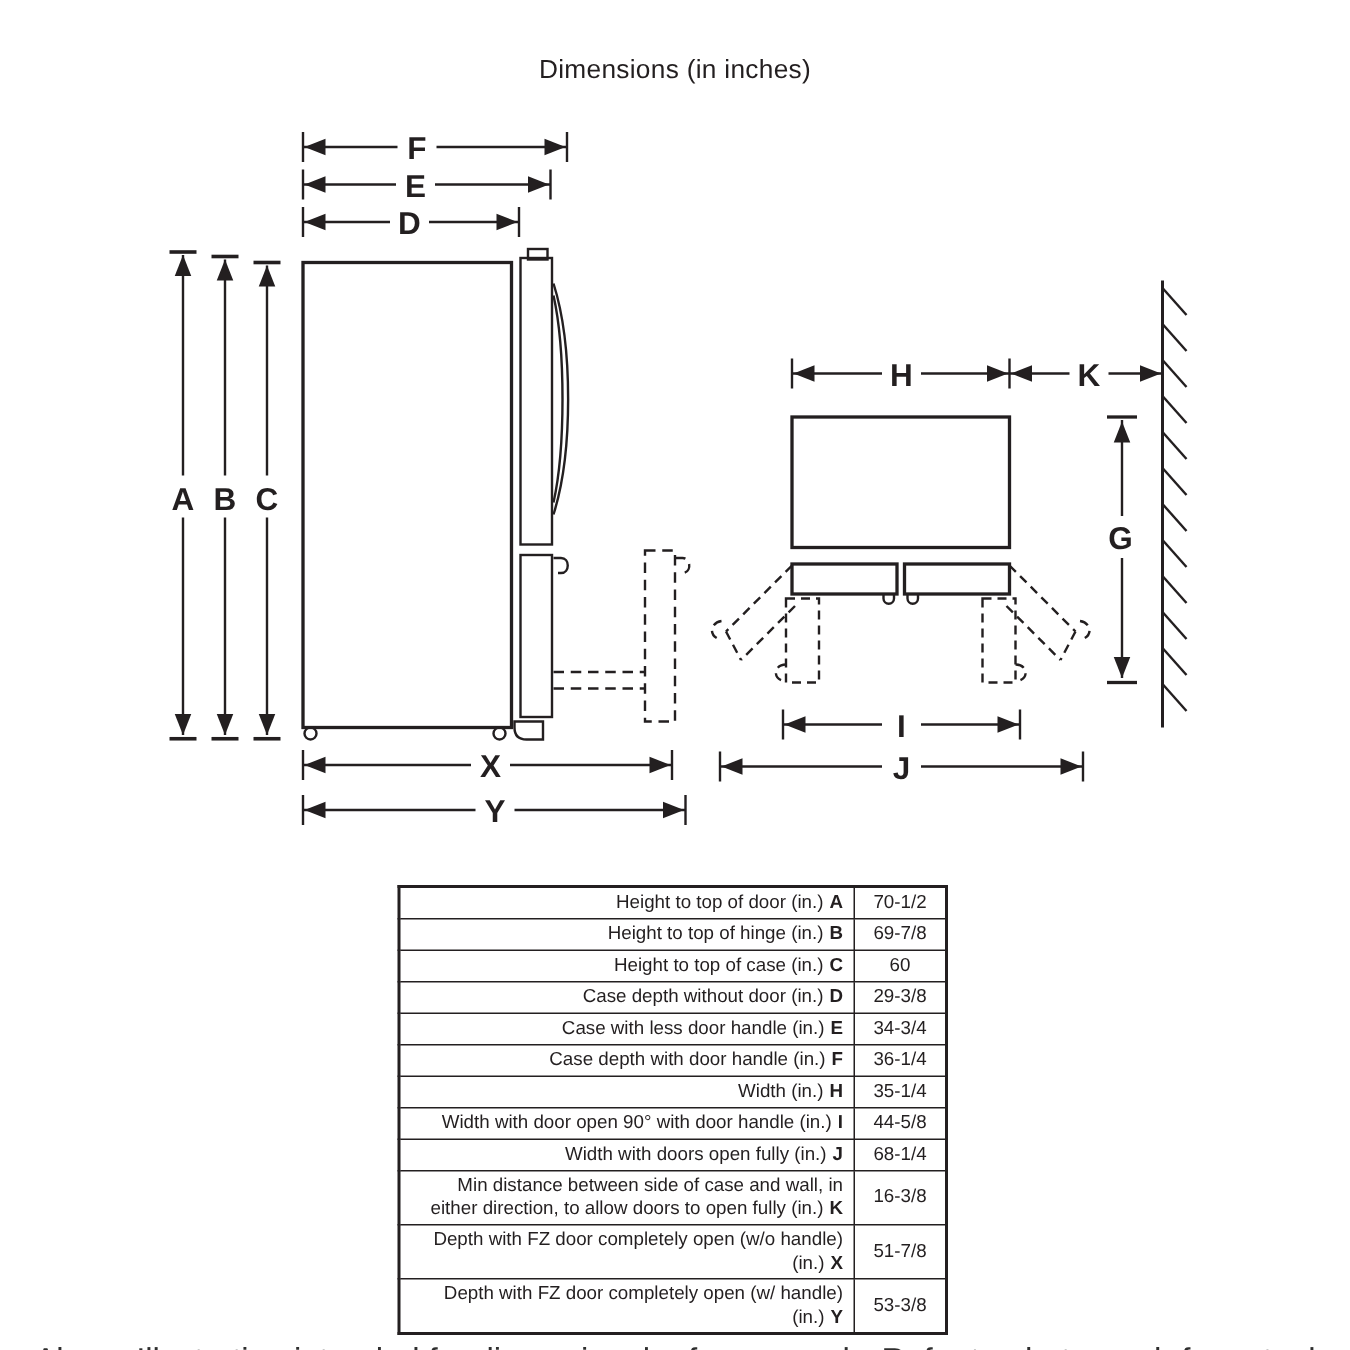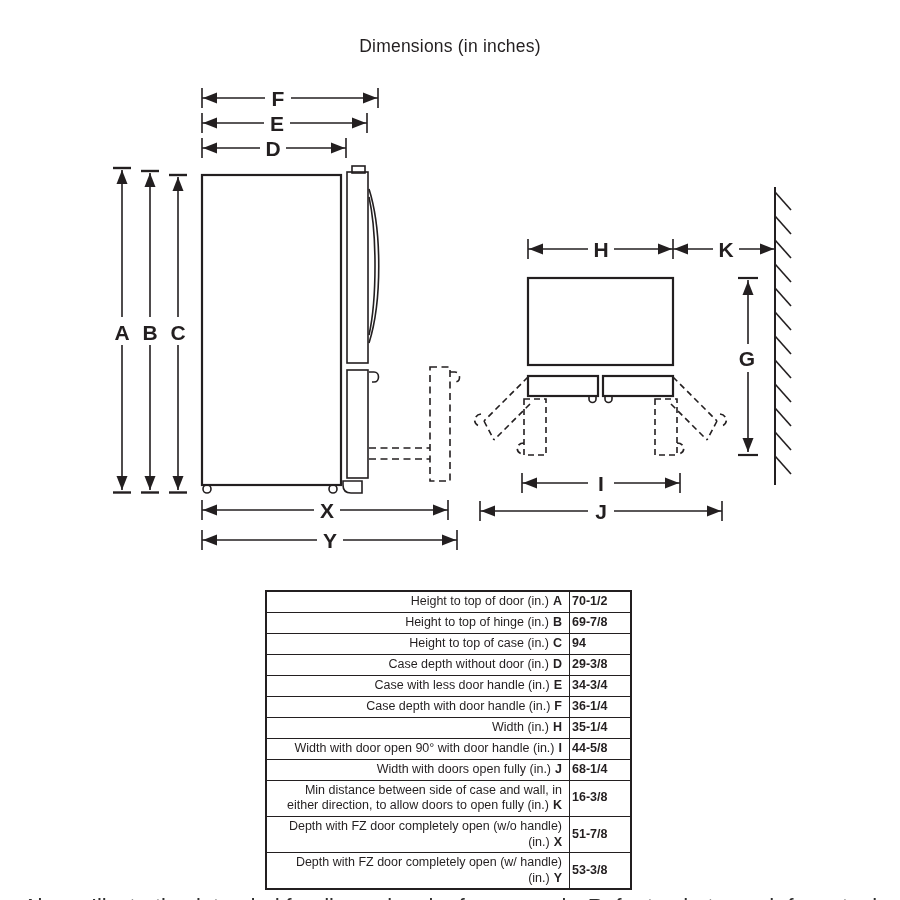--- a/index.html
+++ b/index.html
@@ -6,21 +6,21 @@
   #stage{position:relative;width:900px;height:900px;background:#ffffff;overflow:hidden;
          font-family:"Liberation Sans",sans-serif;color:#231f20;margin-top:20px;}
   .title{position:absolute;top:16px;left:0;right:0;text-align:center;
          font-size:17.5px;letter-spacing:.2px;color:#231f20;}
   svg text{font-family:"Liberation Sans",sans-serif;font-weight:bold;font-size:21px;
            fill:#231f20;text-anchor:middle;}
   .dim-table{position:absolute;left:265px;top:570px;width:367px;border-collapse:collapse;
              font-size:12.5px;line-height:1.25;color:#231f20;border:2.5px solid #231f20;
              table-layout:fixed;}
   .dim-table td{border:1.5px solid #231f20;padding:2px 7px;vertical-align:middle;text-align:right;}
-  .dim-table td.val{width:56px;text-align:left;font-weight:bold;padding:2px 2px;}
+  .dim-table td.val{width:56px;text-align:center;font-weight:normal;padding:2px 2px;}
   .dim-table tr{height:21px;}
   .dim-table tr.tall{height:36px;padding-left:41px;}
   .dim-table tr.med{height:26px;}
   .rowletter{font-weight:bold;margin-left:4px;}
   .footer{position:absolute;left:0;right:0;top:874px;text-align:center;
           font-size:22px;color:#2e2e2e;letter-spacing:-0.1px;}
 </style>
 </head>
 <body>
 
@@ -240,21 +240,21 @@
       <tr>
         <td><span>Height to top of door (in.)</span><span class="rowletter">A</span></td>
         <td class="val">70-1/2</td>
       </tr>
       <tr>
         <td><span>Height to top of hinge (in.)</span><span class="rowletter">B</span></td>
         <td class="val">69-7/8</td>
       </tr>
       <tr>
         <td><span>Height to top of case (in.)</span><span class="rowletter">C</span></td>
-        <td class="val">94</td>
+        <td class="val">60</td>
       </tr>
       <tr>
         <td><span>Case depth without door (in.)</span><span class="rowletter">D</span></td>
         <td class="val">29-3/8</td>
       </tr>
       <tr>
         <td><span>Case with less door handle (in.)</span><span class="rowletter">E</span></td>
         <td class="val">34-3/4</td>
       </tr>
       <tr>

